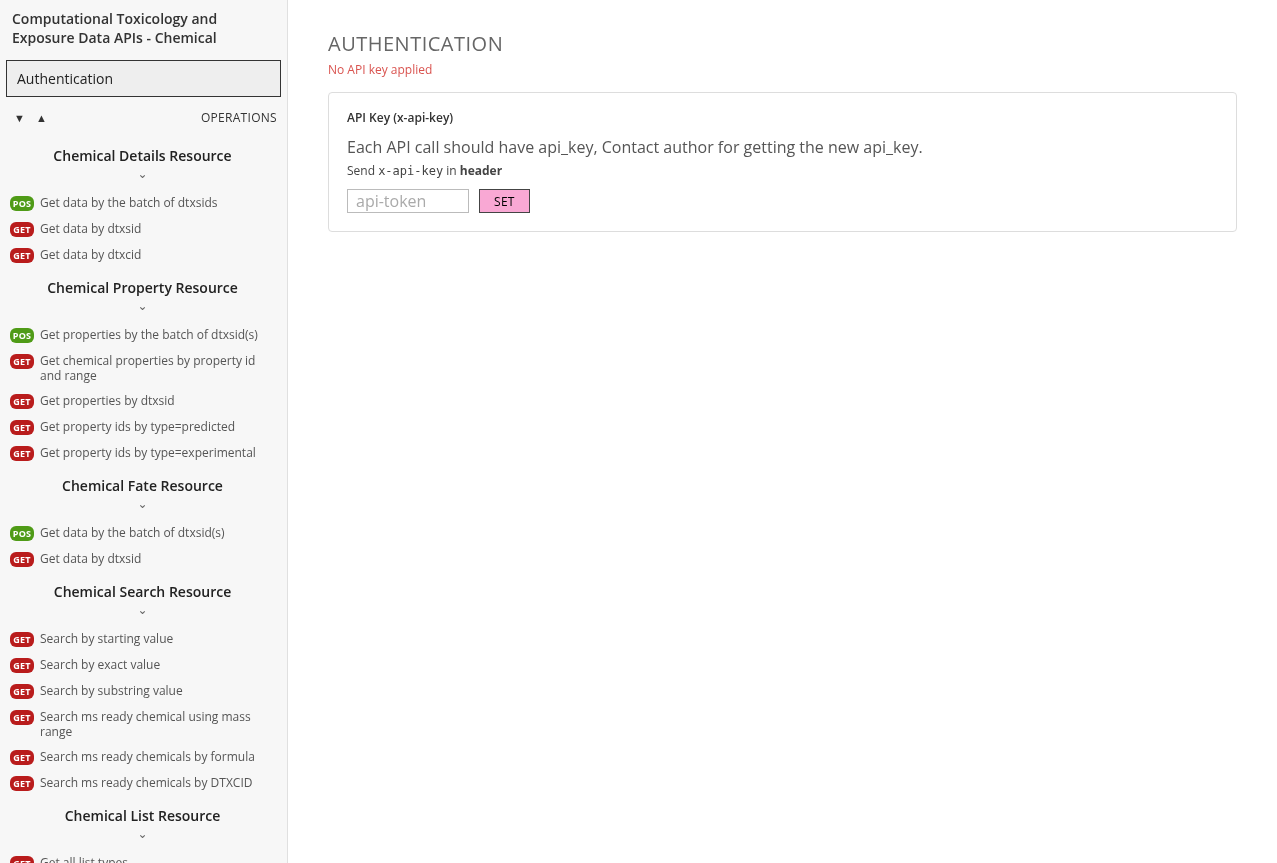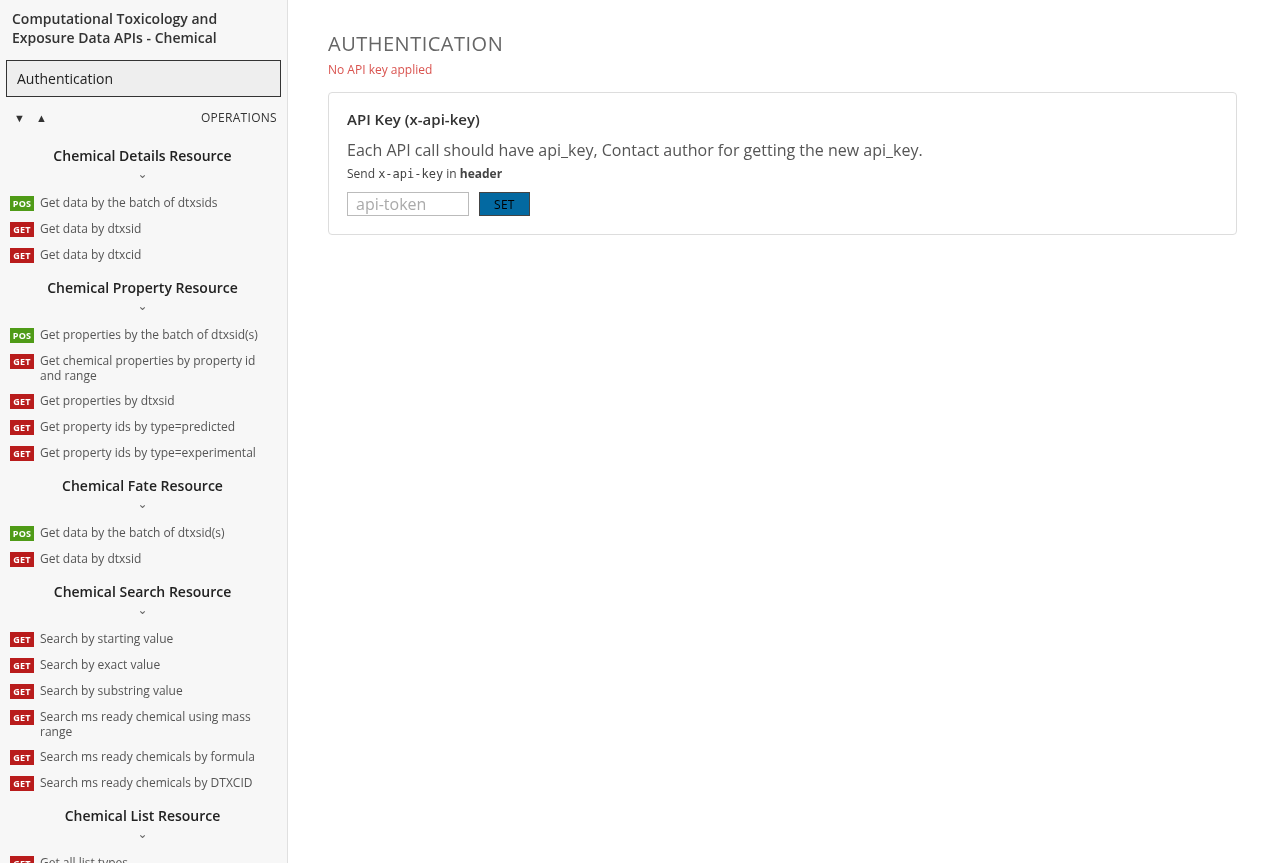--- a/index.html
+++ b/index.html
@@ -75,21 +75,21 @@
   .endpoint {
     display: flex;
     align-items: flex-start;
     padding: 5px 10px 5px 10px;
     cursor: pointer;
   }
   .endpoint .badge {
     flex-shrink: 0;
     width: 24px;
     height: 15px;
-    border-radius: 0;
+    border-radius: 6px;
     font-size: 9px;
     font-weight: 700;
     color: #fff;
     display: flex;
     align-items: center;
     justify-content: center;
     margin-right: 6px;
     margin-top: 1px;
     letter-spacing: .2px;
   }
@@ -124,21 +124,21 @@
     font-size: 12px;
     margin-bottom: 14px;
   }
   .card {
     border: 1px solid #ddd;
     border-radius: 4px;
     padding: 16px 18px 18px 18px;
     max-width: 912px;
   }
   .card-title {
-    font-size: 15px;
+    font-size: 12px;
     font-weight: 600;
     color: #333;
     margin-bottom: 10px;
   }
   .card-desc {
     font-size: 16px;
     color: #555;
     margin-bottom: 4px;
   }
   .card-sub {
@@ -156,21 +156,21 @@
     padding: 4px 8px;
     font-size: 16px;
     width: 122px;
     height: 24px;
     font-family: inherit;
     color: #555;
   }
   .api-input::placeholder { color: #aaa; }
   .set-btn {
     border: 1px solid #444;
-    background: #0369a1;
+    background: #f9a8d4;
     padding: 3px 14px;
     font-size: 12px;
     height: 24px;
     cursor: pointer;
     font-family: inherit;
     letter-spacing: .3px;
   }
 </style>
 </head>
 <body>

